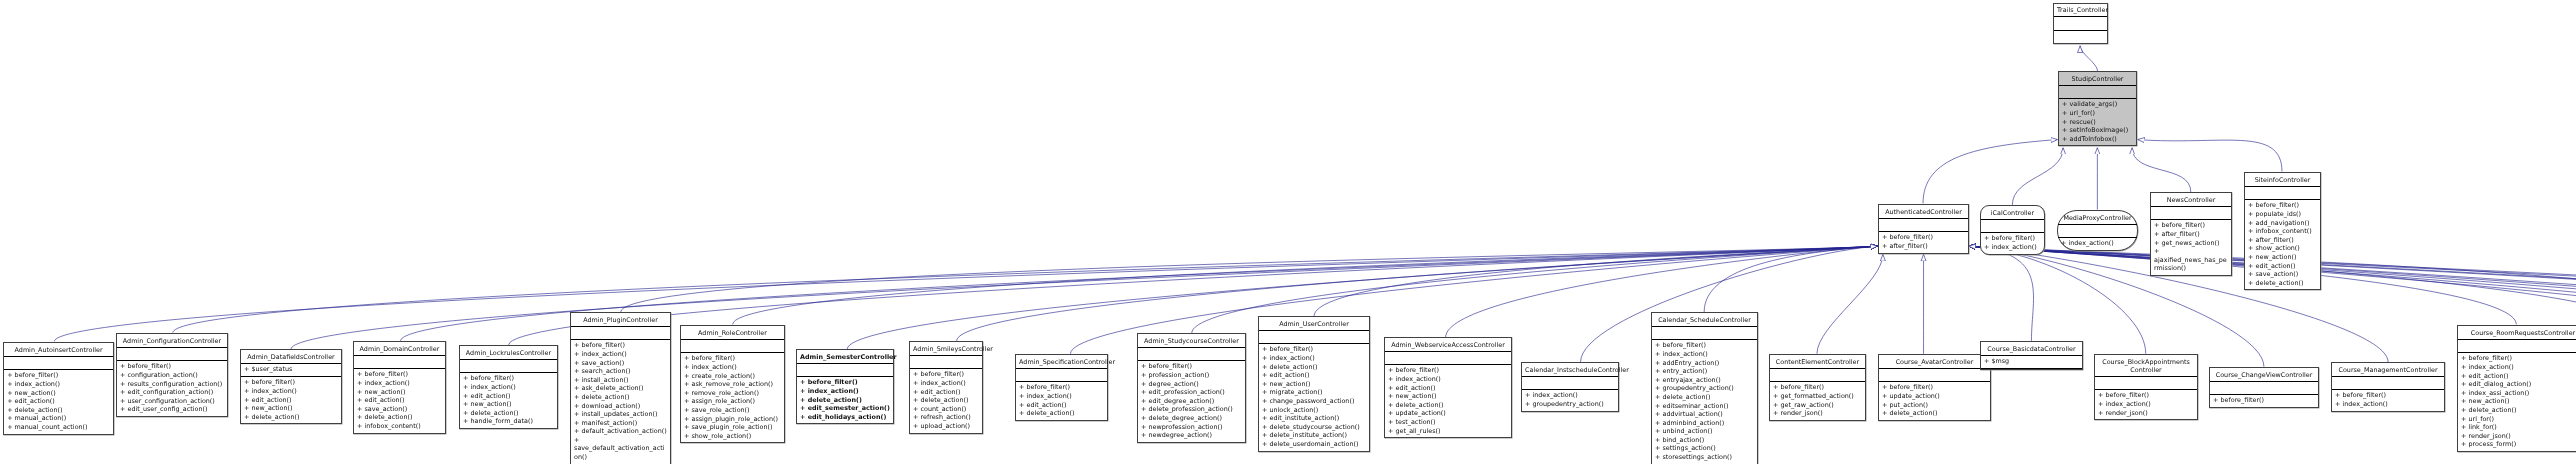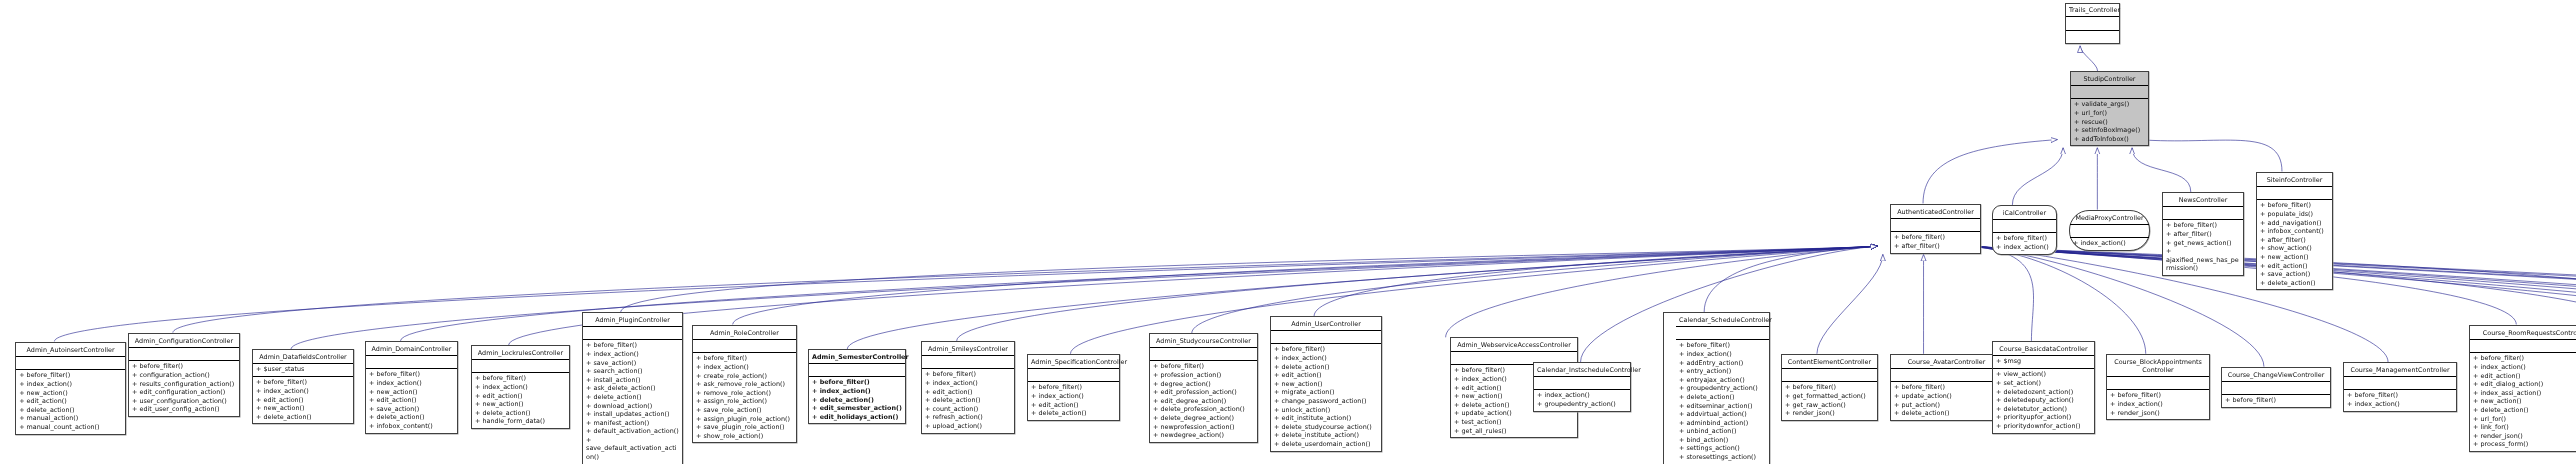--- a/index.html
+++ b/index.html
@@ -1,19 +1,19 @@
 <!DOCTYPE html>
 <html style="font-size:8.2px"><head>
 <meta charset="utf-8">
 <style>
   html,body{margin:0;padding:0;background:#ffffff;}
   body{width:3724px;height:464px;position:relative;font-family:"DejaVu Sans","Liberation Sans",sans-serif;}
   #edges{position:absolute;left:0;top:0;width:3724px;height:464px;z-index:0;pointer-events:none;}
   .class-box{position:absolute;z-index:1;background:#ffffff;border:1px solid #404040;box-sizing:border-box;
-             font-size:6.4px;color:#111;box-shadow:0.5px 0.5px 0 #9a9a9a;margin-left:12px;}
+             font-size:6.4px;color:#111;box-shadow:0.5px 0.5px 0 #9a9a9a;}
   .class-box .title{text-align:center;padding:2.6px 3.1px 2.1px 3.1px;border-bottom:1px solid #000;line-height:1.25;}
   .class-box .attrs{min-height:10.3px;padding:1px 3.1px;border-bottom:1px solid #000;line-height:1.34;}
   .class-box .methods{padding:1.5px 3.1px 2.1px 3.1px;line-height:1.34;}
   .class-box .methods div, .class-box .attrs div{white-space:normal;word-break:break-word;}
   .root-fill{background:#c4c4c4;}
 </style>
 </head>
 <body>
 
 <svg id="edges" xmlns="http://www.w3.org/2000/svg" viewBox="0 0 7229 901" width="3724" height="464">
@@ -232,21 +232,21 @@
       <div class="title">Admin_SemesterController</div>
       <div class="attrs"></div>
       <div class="methods" style="min-height: auto;">
         <div>+ before_filter()</div>
         <div>+ index_action()</div>
         <div>+ delete_action()</div>
         <div>+ edit_semester_action()</div>
         <div>+ edit_holidays_action()</div>
       </div>
     </div>
-    <div class="class-box" style="left: 909px; top: 341px; width: 94px;">
+    <div class="class-box" style="left: 909px; top: 341px; width: 74px;">
       <div class="title">Admin_SmileysController</div>
       <div class="attrs"></div>
       <div class="methods" style="min-height: auto;">
         <div>+ before_filter()</div>
         <div>+ index_action()</div>
         <div>+ edit_action()</div>
         <div>+ delete_action()</div>
         <div>+ count_action()</div>
         <div>+ refresh_action()</div>
         <div>+ upload_action()</div>
@@ -288,21 +288,21 @@
         <div>+ new_action()</div>
         <div>+ migrate_action()</div>
         <div>+ change_password_action()</div>
         <div>+ unlock_action()</div>
         <div>+ edit_institute_action()</div>
         <div>+ delete_studycourse_action()</div>
         <div>+ delete_institute_action()</div>
         <div>+ delete_userdomain_action()</div>
       </div>
     </div>
-    <div class="class-box" style="left: 1438px; top: 337px; width: 128px;">
+    <div class="class-box" style="left: 1384px; top: 337px; width: 128px;">
       <div class="title">Admin_WebserviceAccessController</div>
       <div class="attrs"></div>
       <div class="methods" style="min-height: auto;">
         <div>+ before_filter()</div>
         <div>+ index_action()</div>
         <div>+ edit_action()</div>
         <div>+ new_action()</div>
         <div>+ delete_action()</div>
         <div>+ update_action()</div>
         <div>+ test_action()</div>
@@ -310,21 +310,21 @@
       </div>
     </div>
     <div class="class-box" style="left: 1521px; top: 362px; width: 98px;">
       <div class="title">Calendar_InstscheduleController</div>
       <div class="attrs"></div>
       <div class="methods" style="min-height: auto;">
         <div>+ index_action()</div>
         <div>+ groupedentry_action()</div>
       </div>
     </div>
-    <div class="class-box" style="left: 1651px; top: 312px; width: 107px; padding-left: 12px;">
+    <div class="class-box" style="left: 1651px; top: 312px; width: 107px;">
       <div class="title">Calendar_ScheduleController</div>
       <div class="attrs"></div>
       <div class="methods" style="min-height: auto;">
         <div>+ before_filter()</div>
         <div>+ index_action()</div>
         <div>+ addEntry_action()</div>
         <div>+ entry_action()</div>
         <div>+ entryajax_action()</div>
         <div>+ groupedentry_action()</div>
         <div>+ delete_action()</div>
@@ -355,29 +355,20 @@
         <div>+ update_action()</div>
         <div>+ put_action()</div>
         <div>+ delete_action()</div>
       </div>
     </div>
     <div class="class-box" style="left: 1980px; top: 341px; width: 103px;">
       <div class="title">Course_BasicdataController</div>
       <div class="attrs">
         <div>+ $msg</div>
       </div>
-      <div class="methods" style="min-height: auto;">
-        <div>+ view_action()</div>
-        <div>+ set_action()</div>
-        <div>+ deletedozent_action()</div>
-        <div>+ deletedeputy_action()</div>
-        <div>+ deletetutor_action()</div>
-        <div>+ priorityupfor_action()</div>
-        <div>+ prioritydownfor_action()</div>
-      </div>
     </div>
     <div class="class-box" style="left: 2094px; top: 354px; width: 104px;">
       <div class="title">Course_BlockAppointments Controller</div>
       <div class="attrs"></div>
       <div class="methods" style="min-height: auto;">
         <div>+ before_filter()</div>
         <div>+ index_action()</div>
         <div>+ render_json()</div>
       </div>
     </div>

